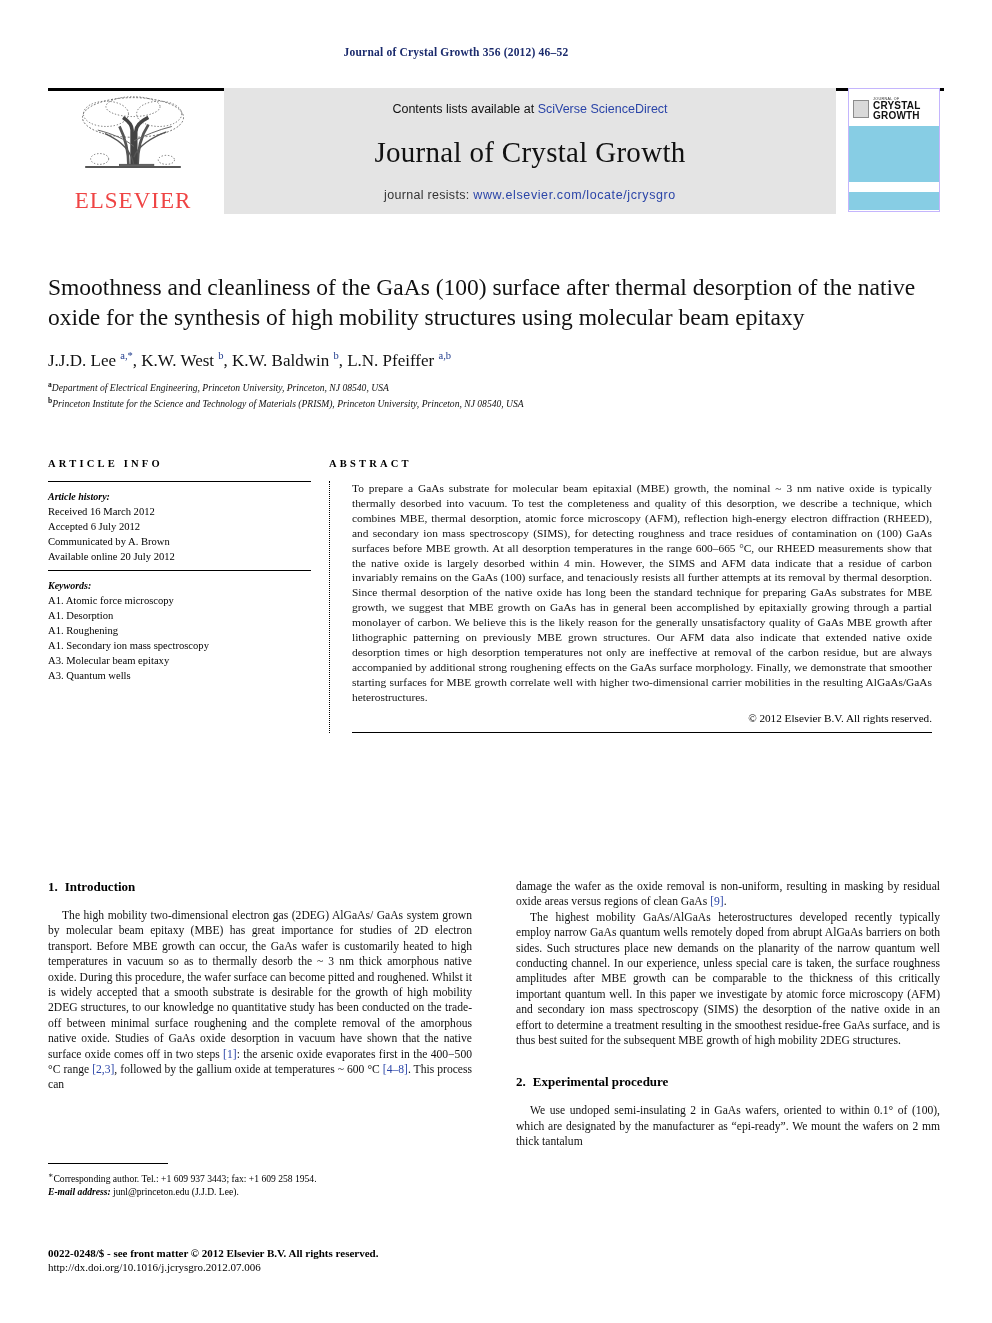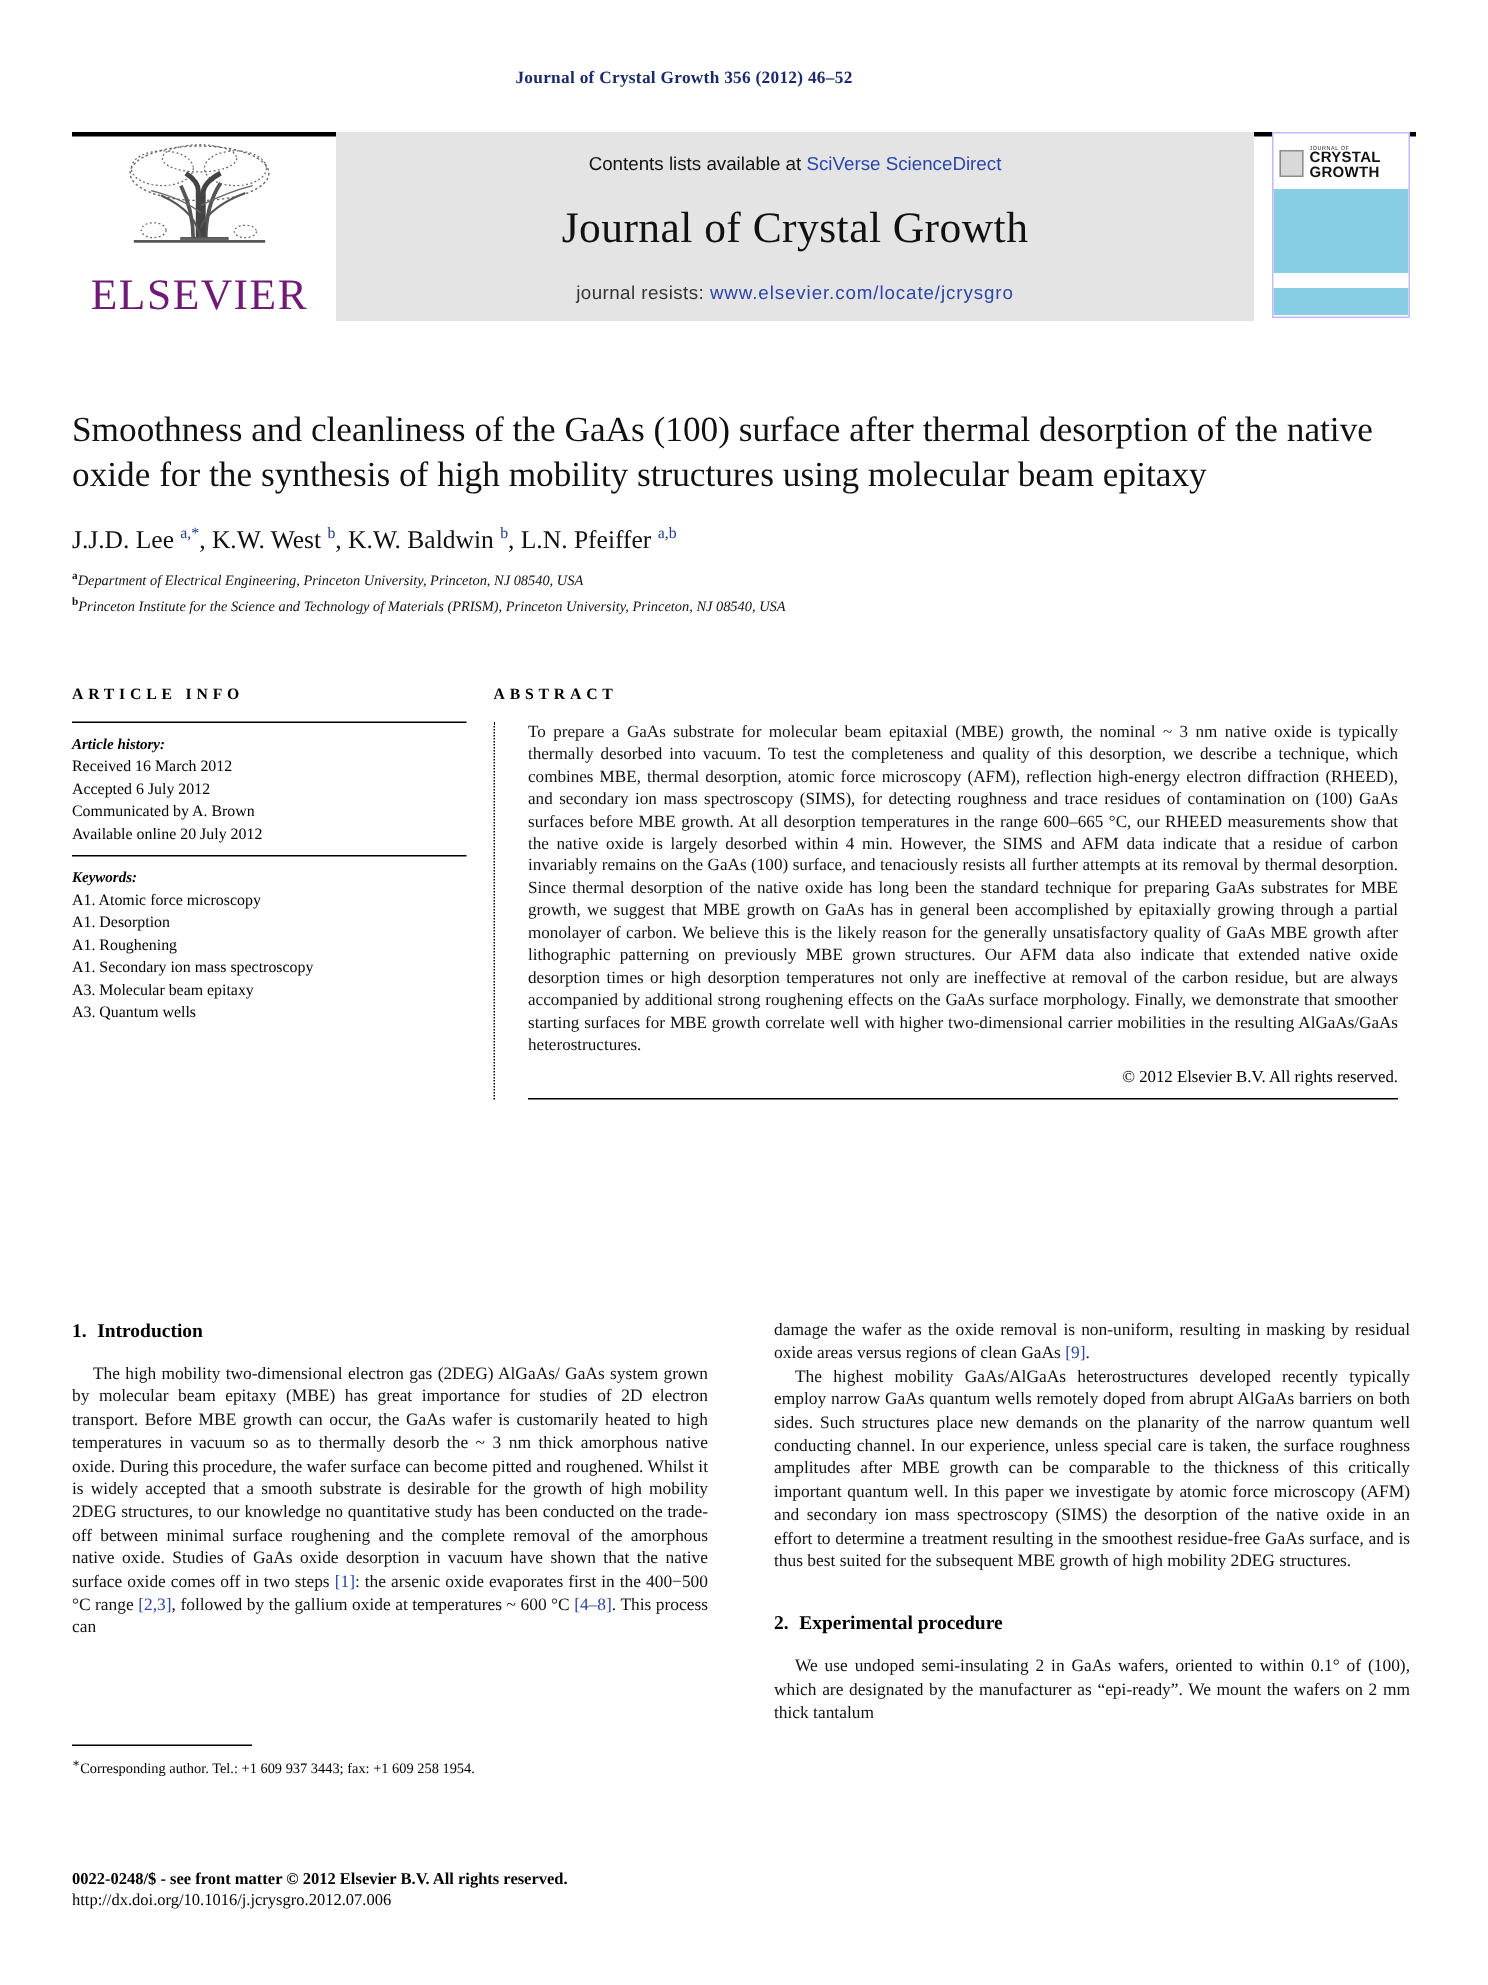--- a/index.html
+++ b/index.html
@@ -47,23 +47,23 @@
     flex: 0 0 170px;
     display: flex;
     flex-direction: column;
     align-items: center;
     justify-content: flex-start;
     padding-top: 6px;
   }
   .tree-svg { display:block; }
   .elsevier-word {
     font-family: "Liberation Serif", serif;
-    font-size: 29px;
+    font-size: 23px;
     letter-spacing: 1px;
-    color: #701a75;
+    color: #ef4444;
     font-weight: 400;
     margin-top: 11px;
   }
   .center-cell {
     flex: 1 1 auto;
     background: #e4e4e4;
     position: relative;
     display: flex;
     flex-direction: column;
     align-items: center;
@@ -388,20 +388,21 @@
       <div class="sec-title spaced">
         <span class="num">2.</span><span>Experimental procedure</span>
       </div>
       <p class="para">We use undoped semi-insulating 2 in GaAs wafers, oriented to within 0.1° of (100), which are designated by the manufacturer as “epi-ready”. We mount the wafers on 2 mm thick tantalum</p>
     </div>
   </div>
 
   <div class="footnote-wrap">
     <div class="fn-rule"></div>
     <div class="fn-line"><span class="star">∗</span><span>Corresponding author. Tel.: +1 609 937 3443; fax: +1 609 258 1954.</span></div>
+    <div class="fn-line"><span class="em-it">E-mail address:</span> <span>junl@princeton.edu (J.J.D. Lee).</span></div>
   </div>
 
   <div class="footer-block">
     <div class="footer-line bold">0022-0248/$ - see front matter © 2012 Elsevier B.V. All rights reserved.</div>
     <div class="footer-line">http://dx.doi.org/10.1016/j.jcrysgro.2012.07.006</div>
   </div>
 
 </div>
 
 </body></html>

